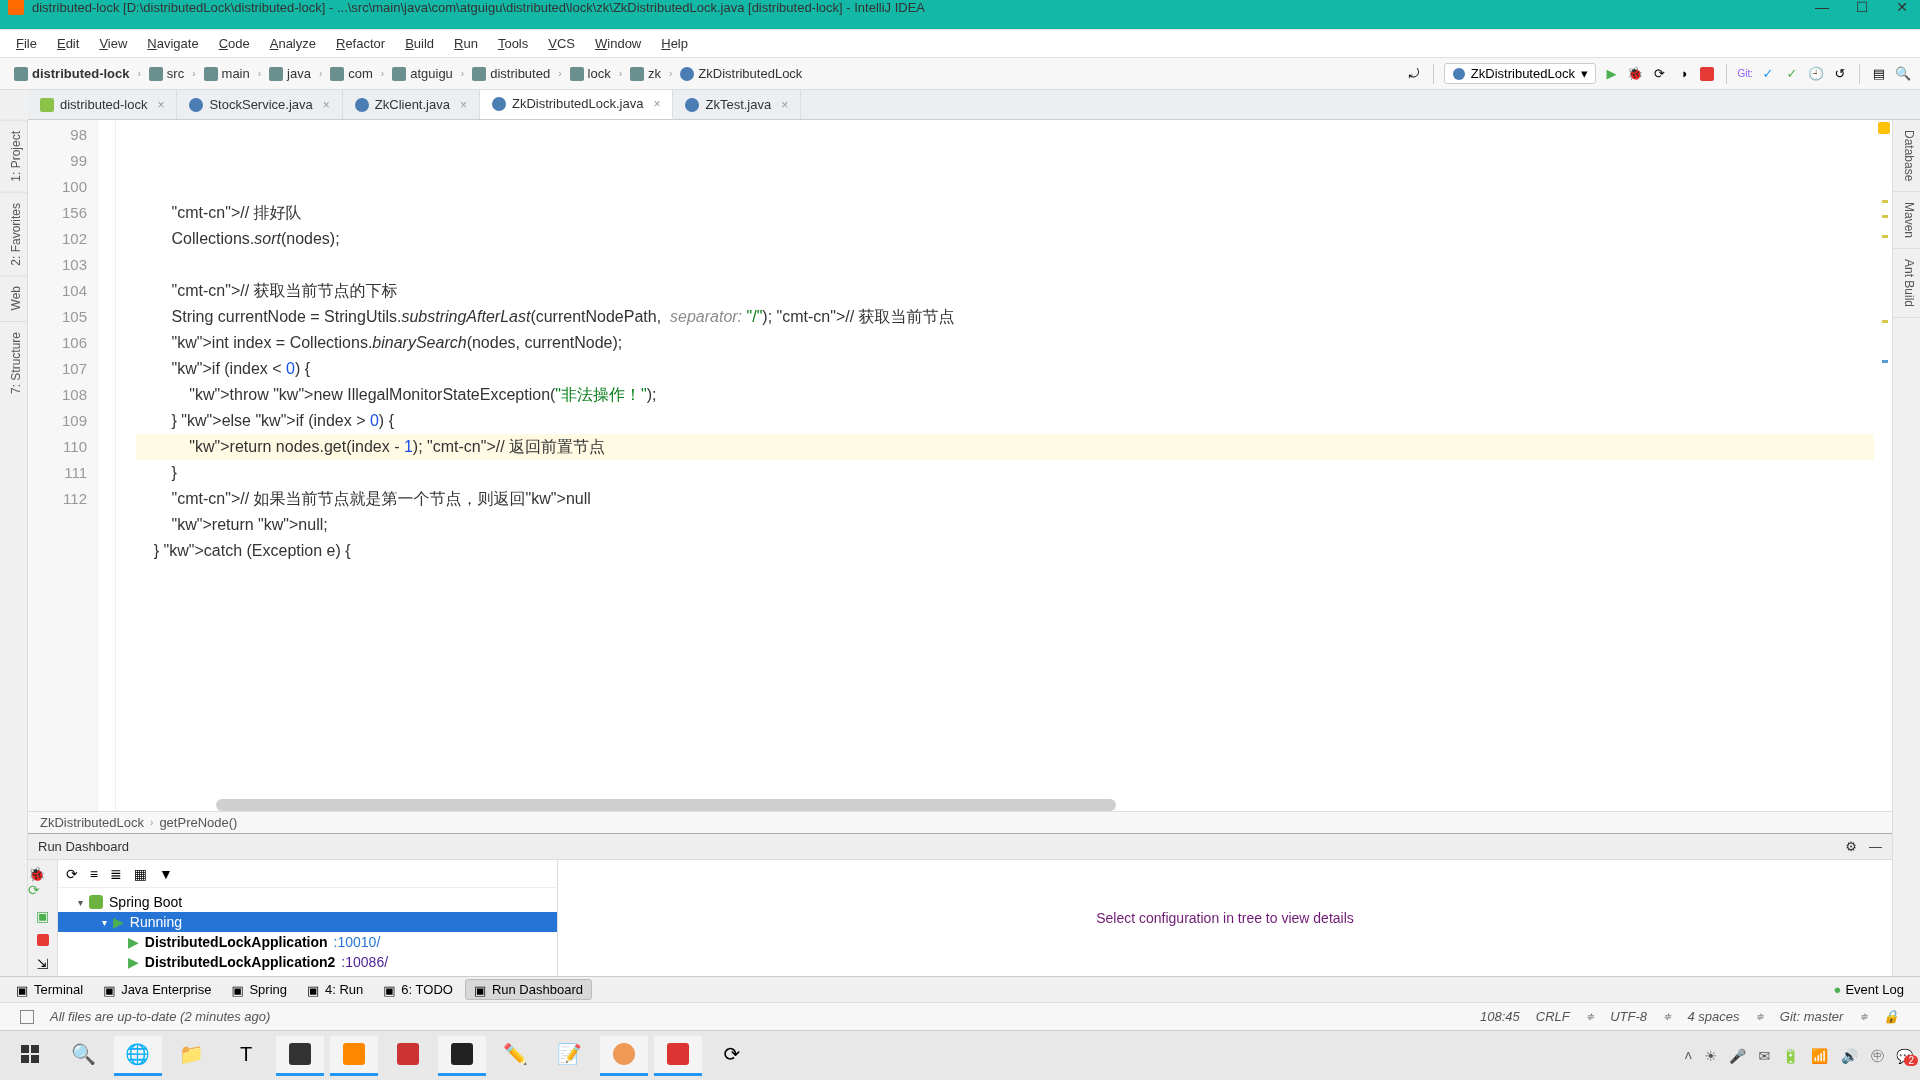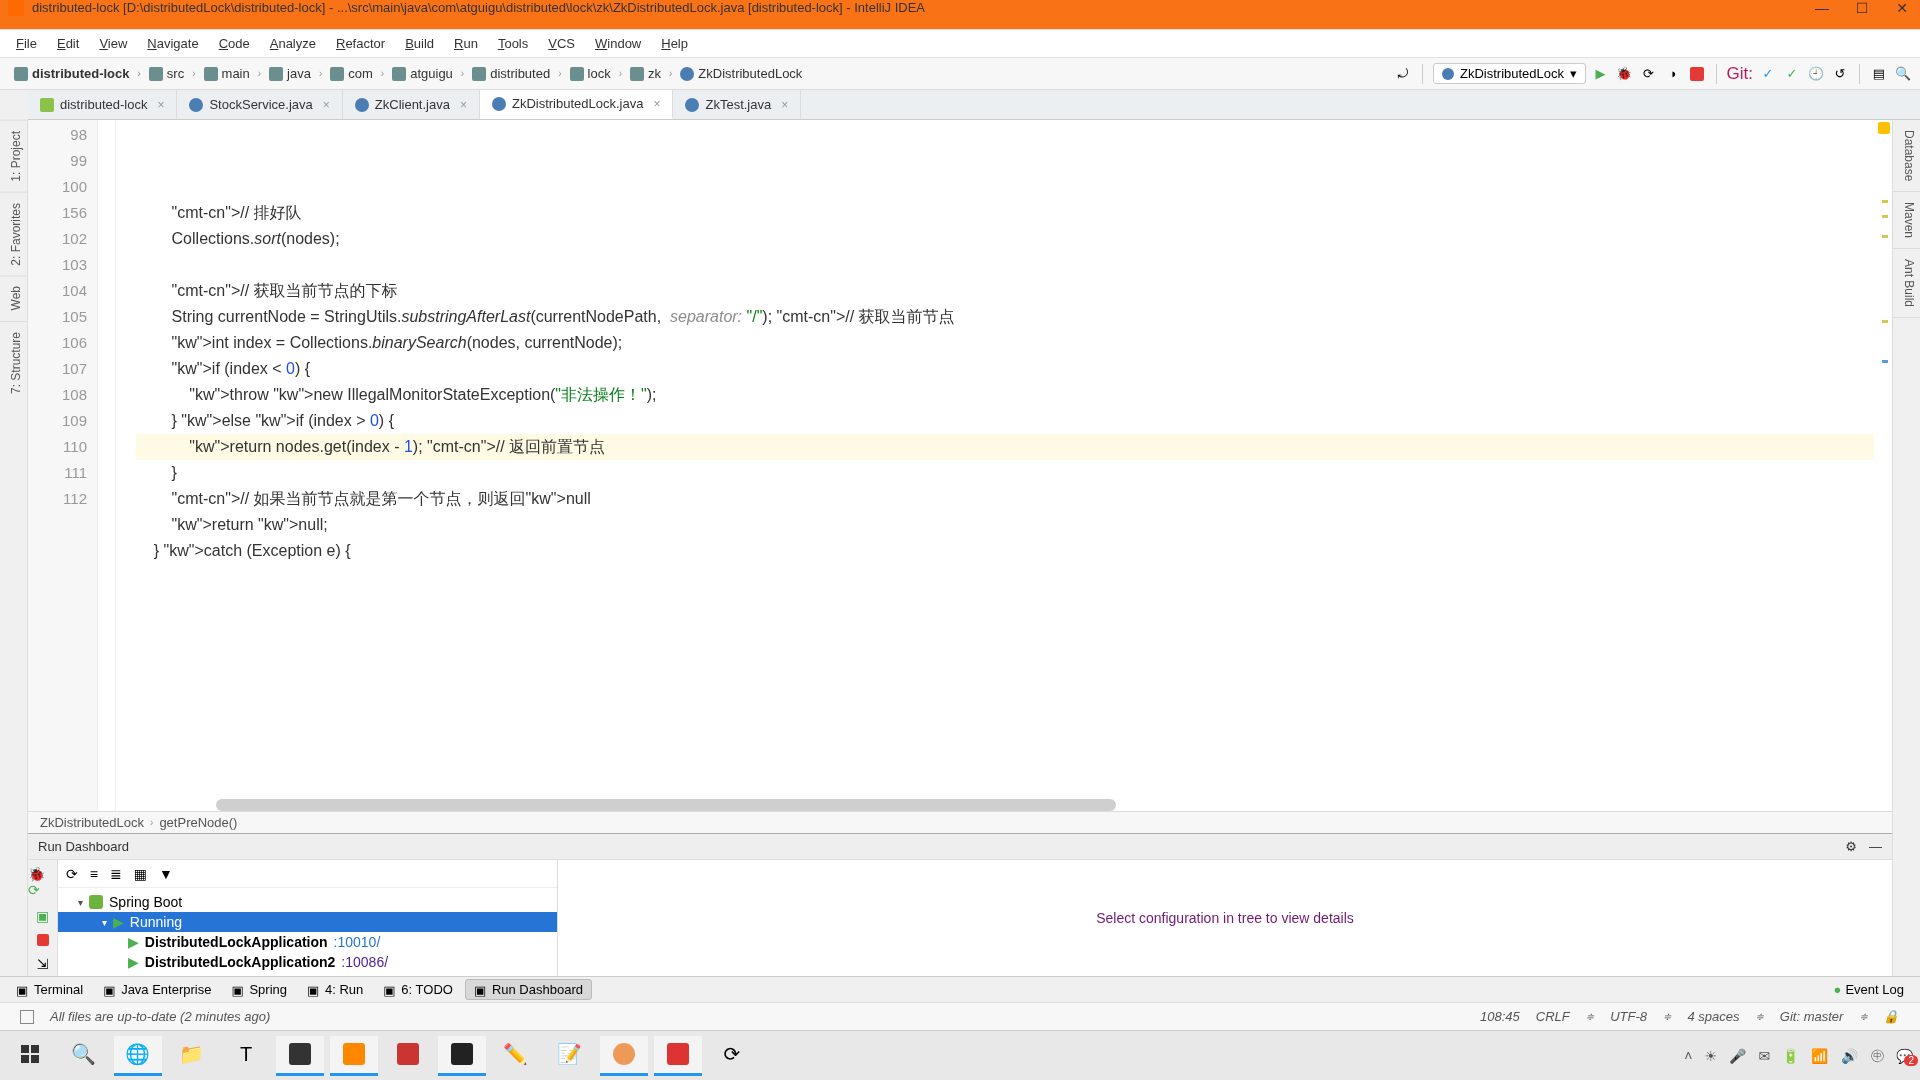--- a/index.html
+++ b/index.html
@@ -1,19 +1,19 @@
 <!DOCTYPE html>
 <html><head>
 <meta charset="utf-8">
 <style>
 * { margin: 0; padding: 0; box-sizing: border-box; font-family: "Segoe UI", Arial, sans-serif; }
 body { width: 1920px; height: 1080px; overflow: hidden; background: #f0f0f0; font-size: 14px; }
 
 
-.titlebar { height: 30px; background: #f97316; display: flex; align-items: flex-start; padding: 0 8px; border-bottom: 1px solid #ddd; }
+.titlebar { height: 30px; background: #14b8a6; display: flex; align-items: flex-end; padding: 14px 8px; border-bottom: 1px solid #ddd; }
 .titlebar .app-icon { width: 16px; height: 16px; background: #ff6a00; margin-right: 8px; border-radius: 2px; }
 .titlebar .title { flex: 1; font-size: 13px; color: #333; }
 .titlebar .win-controls { display: flex; gap: 20px; }
 .titlebar .win-btn { font-size: 14px; color: #333; cursor: pointer; width:20px; text-align:center; }
 
 
 .menubar { height: 28px; background: #fff; display: flex; align-items: center; padding: 0 8px; gap: 4px; border-bottom: 1px solid #e0e0e0; }
 .menubar span { padding: 2px 8px; font-size: 13px; color: #333; }
 .menubar span:first-letter { text-decoration: underline; }
 
@@ -203,21 +203,21 @@
       <span>▾</span>
     </div>
     <div class="tool-icon run-icon">▶</div>
     <div class="tool-icon debug-icon">🐞</div>
     <div class="tool-icon">⟳</div>
     <div class="tool-icon">◑</div>
     <div class="tool-icon">
         <div class="stop-icon"></div>
       </div>
     <div class="sep"></div>
-    <span style="font-size:17px;color:#be185d">Git:</span>
+    <span style="font-size:10px;color:#8b5cf6">Git:</span>
     <div class="tool-icon" style="color:#2196f3">✓</div>
     <div class="tool-icon" style="color:#4caf50">✓</div>
     <div class="tool-icon">🕘</div>
     <div class="tool-icon">↺</div>
     <div class="sep"></div>
     <div class="tool-icon">▤</div>
     <div class="tool-icon">🔍</div>
   </div>
 </div>
 

